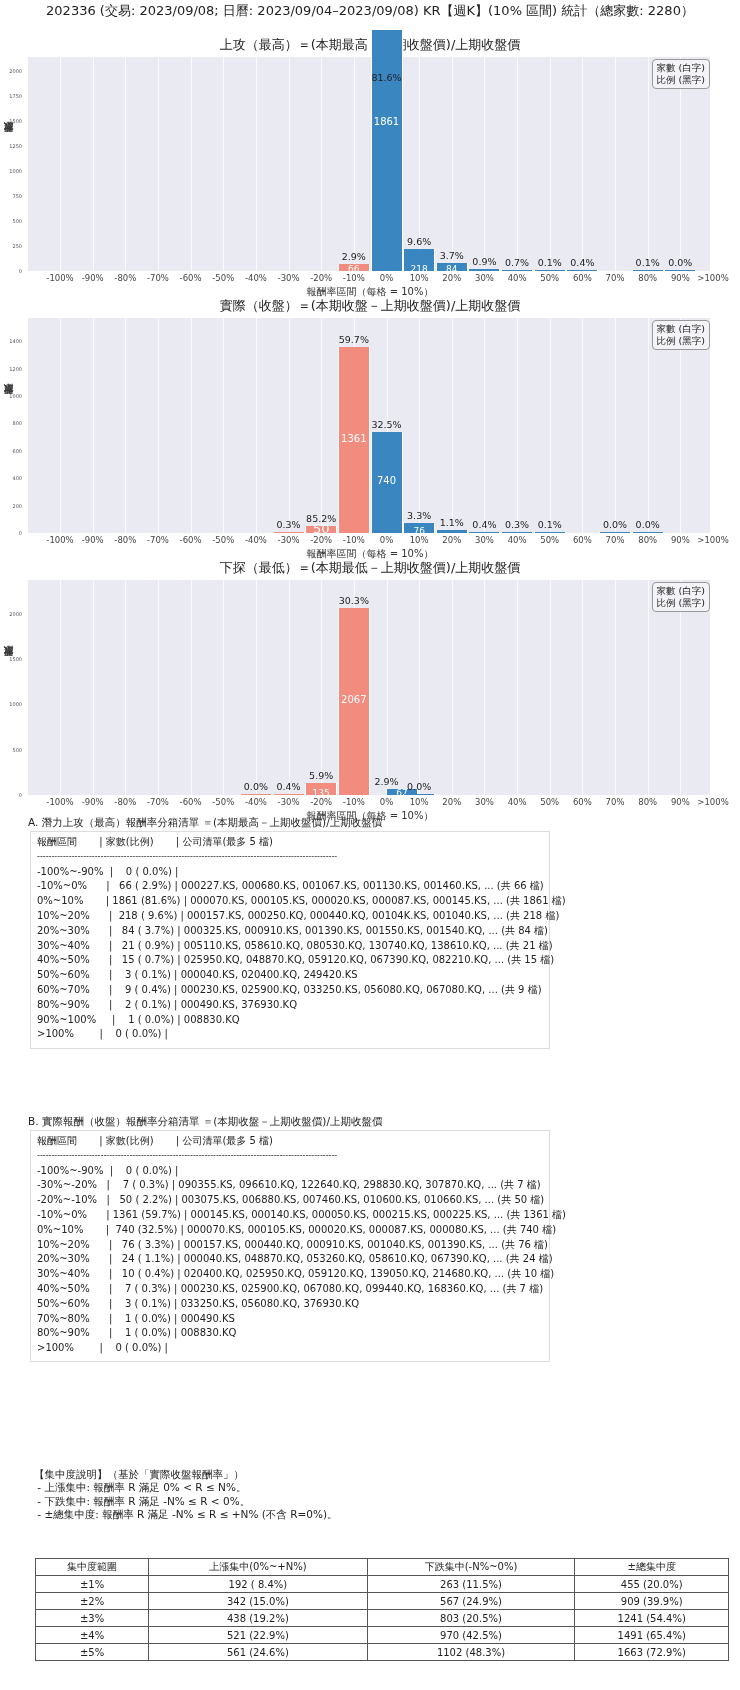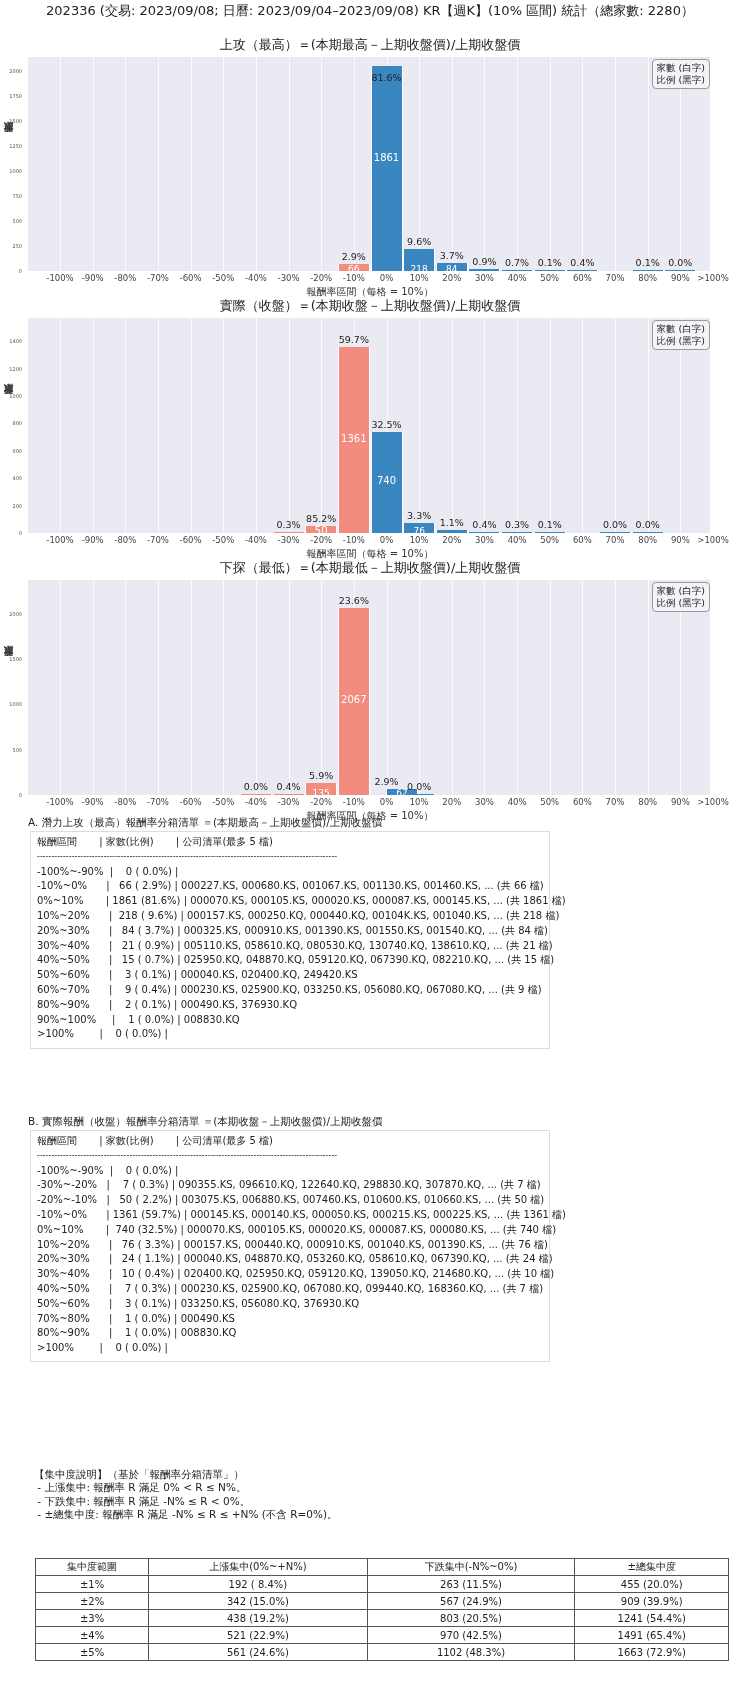--- a/index.html
+++ b/index.html
@@ -37,21 +37,21 @@
 
 <div class="chart"></div>
 
 <div class="section-title" style="top:816px;">A. 潛力上攻（最高）報酬率分箱清單 ＝(本期最高－上期收盤價)/上期收盤價</div>
 <div class="listbox" style="top:831px; height:218px;"><div class="row">報酬區間       | 家數(比例)       | 公司清單(最多 5 檔)</div><div class="row" style="overflow: hidden; font-size: 8px;">--------------------------------------------------------------------------------------------------------</div><div class="row">-100%~-90%  |    0 ( 0.0%) |</div><div class="row">-10%~0%      |   66 ( 2.9%) | 000227.KS, 000680.KS, 001067.KS, 001130.KS, 001460.KS, ... (共 66 檔)</div><div class="row">0%~10%       | 1861 (81.6%) | 000070.KS, 000105.KS, 000020.KS, 000087.KS, 000145.KS, ... (共 1861 檔)</div><div class="row">10%~20%      |  218 ( 9.6%) | 000157.KS, 000250.KQ, 000440.KQ, 00104K.KS, 001040.KS, ... (共 218 檔)</div><div class="row">20%~30%      |   84 ( 3.7%) | 000325.KS, 000910.KS, 001390.KS, 001550.KS, 001540.KQ, ... (共 84 檔)</div><div class="row">30%~40%      |   21 ( 0.9%) | 005110.KS, 058610.KQ, 080530.KQ, 130740.KQ, 138610.KQ, ... (共 21 檔)</div><div class="row">40%~50%      |   15 ( 0.7%) | 025950.KQ, 048870.KQ, 059120.KQ, 067390.KQ, 082210.KQ, ... (共 15 檔)</div><div class="row">50%~60%      |    3 ( 0.1%) | 000040.KS, 020400.KQ, 249420.KS</div><div class="row">60%~70%      |    9 ( 0.4%) | 000230.KS, 025900.KQ, 033250.KS, 056080.KQ, 067080.KQ, ... (共 9 檔)</div><div class="row">80%~90%      |    2 ( 0.1%) | 000490.KS, 376930.KQ</div><div class="row">90%~100%     |    1 ( 0.0%) | 008830.KQ</div><div class="row">&gt;100%        |    0 ( 0.0%) |</div></div>
 
 <div class="section-title" style="top:1115px;">B. 實際報酬（收盤）報酬率分箱清單 ＝(本期收盤－上期收盤價)/上期收盤價</div>
 <div class="listbox" style="top:1130px; height:232px;"><div class="row">報酬區間       | 家數(比例)       | 公司清單(最多 5 檔)</div><div class="row" style="overflow: hidden; font-size: 8px;">--------------------------------------------------------------------------------------------------------</div><div class="row">-100%~-90%  |    0 ( 0.0%) |</div><div class="row">-30%~-20%   |    7 ( 0.3%) | 090355.KS, 096610.KQ, 122640.KQ, 298830.KQ, 307870.KQ, ... (共 7 檔)</div><div class="row">-20%~-10%   |   50 ( 2.2%) | 003075.KS, 006880.KS, 007460.KS, 010600.KS, 010660.KS, ... (共 50 檔)</div><div class="row">-10%~0%      | 1361 (59.7%) | 000145.KS, 000140.KS, 000050.KS, 000215.KS, 000225.KS, ... (共 1361 檔)</div><div class="row">0%~10%       |  740 (32.5%) | 000070.KS, 000105.KS, 000020.KS, 000087.KS, 000080.KS, ... (共 740 檔)</div><div class="row">10%~20%      |   76 ( 3.3%) | 000157.KS, 000440.KQ, 000910.KS, 001040.KS, 001390.KS, ... (共 76 檔)</div><div class="row">20%~30%      |   24 ( 1.1%) | 000040.KS, 048870.KQ, 053260.KQ, 058610.KQ, 067390.KQ, ... (共 24 檔)</div><div class="row">30%~40%      |   10 ( 0.4%) | 020400.KQ, 025950.KQ, 059120.KQ, 139050.KQ, 214680.KQ, ... (共 10 檔)</div><div class="row">40%~50%      |    7 ( 0.3%) | 000230.KS, 025900.KQ, 067080.KQ, 099440.KQ, 168360.KQ, ... (共 7 檔)</div><div class="row">50%~60%      |    3 ( 0.1%) | 033250.KS, 056080.KQ, 376930.KQ</div><div class="row">70%~80%      |    1 ( 0.0%) | 000490.KS</div><div class="row">80%~90%      |    1 ( 0.0%) | 008830.KQ</div><div class="row">&gt;100%        |    0 ( 0.0%) |</div></div>
 
 <div class="conc">
-  <div>【集中度說明】（基於「報酬率分箱清單」）</div>
+  <div>【集中度說明】（基於「實際收盤報酬率」）</div>
   <div style="white-space:pre"> - 上漲集中: 報酬率 R 滿足 0% &lt; R ≤ N%。</div>
   <div style="white-space:pre"> - 下跌集中: 報酬率 R 滿足 -N% ≤ R &lt; 0%。</div>
   <div style="white-space:pre"> - ±總集中度: 報酬率 R 滿足 -N% ≤ R ≤ +N% (不含 R=0%)。</div>
 </div>
 
 <table class="conc-table">
   <thead>
     <tr>
       <th>集中度範圍</th>
       <th>上漲集中(0%~+N%)</th>
@@ -113,21 +113,21 @@
     <div class="vgrid" style="left: 521.75px;"></div>
     <div class="vgrid" style="left: 554.4px;"></div>
     <div class="vgrid" style="left: 587.05px;"></div>
     <div class="vgrid" style="left: 619.7px;"></div>
     <div class="vgrid" style="left: 652.35px;"></div>
     <div class="vgrid" style="left: 685px;"></div>
     <div class="bar neg" style="left: 309.85px; width: 32px; height: 6.6px;">
       <div class="bar-count" style="bottom: -3px; font-size: 9px;">66</div>
     </div>
     <div class="bar-pct" style="left: 300.85px; bottom: 8.6px;">2.9%</div>
-    <div class="bar pos" style="left: 342.5px; width: 32px; height: 205px;">
+    <div class="bar pos" style="left: 342.5px; width: 32px; height: 241px;">
       <div class="bar-count" style="top: 86.05px;">1861</div>
     </div>
     <div class="bar-pct" style="left: 333.5px; bottom: 188.1px;">81.6%</div>
     <div class="bar pos" style="left: 375.15px; width: 32px; height: 21.8px;">
       <div class="bar-count" style="bottom: -3px; font-size: 9px;">218</div>
     </div>
     <div class="bar-pct" style="left: 366.15px; bottom: 23.8px;">9.6%</div>
     <div class="bar pos" style="left: 407.8px; width: 32px; height: 8.4px;">
       <div class="bar-count" style="bottom: -3px; font-size: 9px;">84</div>
     </div>
@@ -200,21 +200,21 @@
     <div class="vgrid" style="left: 489.1px;"></div>
     <div class="vgrid" style="left: 521.75px;"></div>
     <div class="vgrid" style="left: 554.4px;"></div>
     <div class="vgrid" style="left: 587.05px;"></div>
     <div class="vgrid" style="left: 619.7px;"></div>
     <div class="vgrid" style="left: 652.35px;"></div>
     <div class="vgrid" style="left: 685px;"></div>
     <div class="bar neg" style="left: 244.55px; width: 32px; height: 1.5px;"></div>
     <div class="bar-pct" style="left: 235.55px; bottom: 3.5px;">0.3%</div>
     <div class="bar neg" style="left: 277.2px; width: 32px; height: 6.84713px;">
-      <div class="bar-count" style="bottom: -3px; font-size: 10px;">50</div>
+      <div class="bar-count" style="bottom: -3px; font-size: 13px;">50</div>
     </div>
     <div class="bar-pct" style="left: 268.2px; bottom: 8.84713px;">85.2%</div>
     <div class="bar neg" style="left: 309.85px; width: 32px; height: 186.379px;">
       <div class="bar-count" style="top: 86.1895px;">1361</div>
     </div>
     <div class="bar-pct" style="left: 300.85px; bottom: 188.379px;">59.7%</div>
     <div class="bar pos" style="left: 342.5px; width: 32px; height: 101.338px;">
       <div class="bar-count" style="top: 43.6688px;">740</div>
     </div>
     <div class="bar-pct" style="left: 333.5px; bottom: 103.338px;">32.5%</div>
@@ -297,21 +297,21 @@
     <div class="bar-pct" style="left: 202.9px; bottom: 3.5px;">0.0%</div>
     <div class="bar neg" style="left: 244.55px; width: 32px; height: 1.5px;"></div>
     <div class="bar-pct" style="left: 235.55px; bottom: 3.5px;">0.4%</div>
     <div class="bar neg" style="left: 277.2px; width: 32px; height: 12.2468px; margin-top: 44px;">
       <div class="bar-count" style="bottom: -3px; font-size: 9px;">135</div>
     </div>
     <div class="bar-pct" style="left: 268.2px; bottom: 14.2468px;">5.9%</div>
     <div class="bar neg" style="left: 309.85px; width: 32px; height: 187.513px;">
       <div class="bar-count" style="top: 86.7563px;">2067</div>
     </div>
-    <div class="bar-pct" style="left: 300.85px; bottom: 189.513px;">23.6%</div>
+    <div class="bar-pct" style="left: 300.85px; bottom: 189.513px;">30.3%</div>
     <div class="bar pos" style="left: 358px; width: 32px; height: 6.07806px;">
       <div class="bar-count" style="bottom: -3px; font-size: 9px;">67</div>
     </div>
     <div class="bar-pct" style="left: 333.5px; bottom: 8.07806px;">2.9%</div>
     <div class="bar pos" style="left: 375.15px; width: 32px; height: 1.5px;"></div>
     <div class="bar-pct" style="left: 366.15px; bottom: 3.5px;">0.0%</div>
   </div>
 <div class="ytick" style="left: 2px; top: 792px;">0</div>
 <div class="ytick" style="left: 2px; top: 746.641px;">500</div>
 <div class="ytick" style="left: 2px; top: 701.283px;">1000</div>

